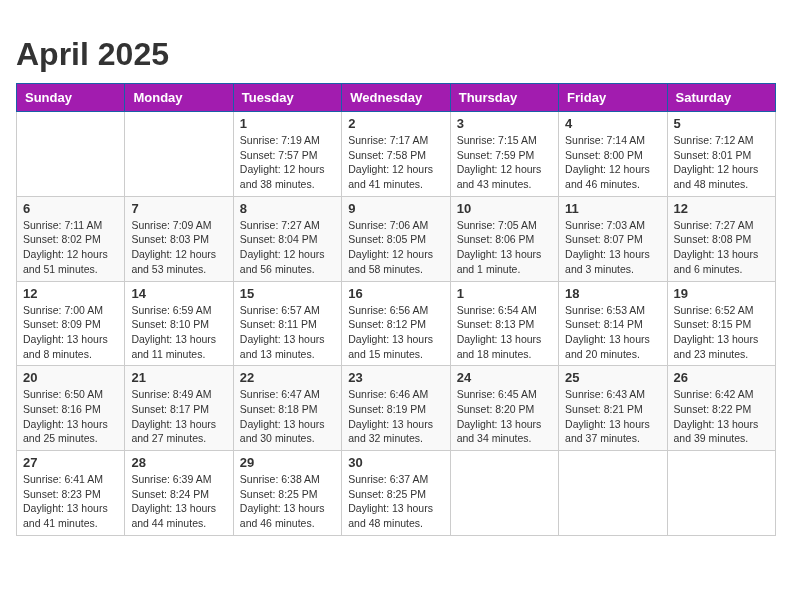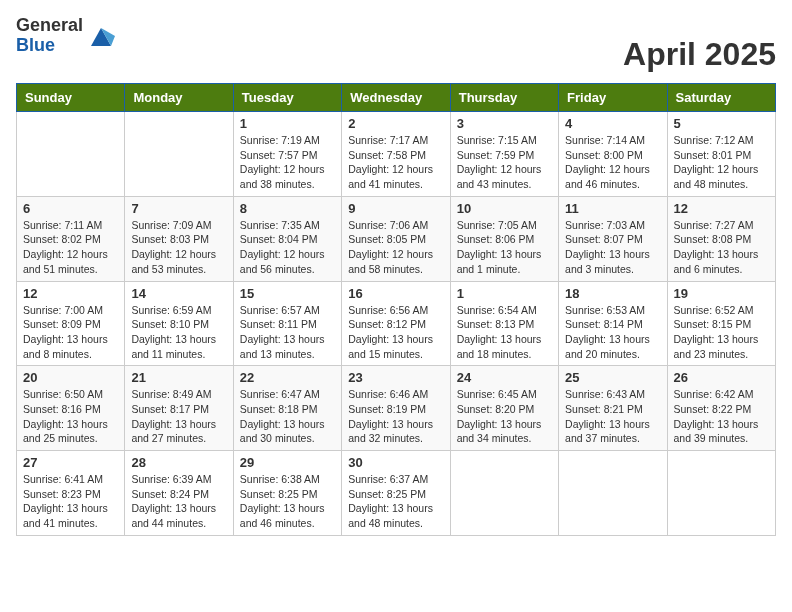--- a/index.html
+++ b/index.html
@@ -53,21 +53,21 @@
     .subtitle {
       font-size: 15px;
       color: #555;
     }
     .calendar {
       width: 100%;
       border-collapse: collapse;
       border: 1px solid #ccc;
     }
     .calendar th {
-      background-color: #4d7c0f;
+      background-color: #a21caf;
       color: #fff;
       text-align: left;
       padding: 6px 8px;
       font-size: 13px;
       border: 1px solid #1a5fa8;
     }
     .calendar td {
       vertical-align: top;
       padding: 4px 6px;
       border: 1px solid #ccc;
@@ -92,30 +92,20 @@
       color: #333;
     }
     .empty-cell {
       background: #fff;
     }
   </style>
 </head>
 <body>
 
 <div class="header">
-  <div class="logo">
-    <div class="logo-text">
-      <span class="logo-general">General</span>
-      <span class="logo-blue">Blue</span>
-    </div>
-    <svg class="logo-icon" viewBox="0 0 28 28" xmlns="http://www.w3.org/2000/svg">
-      <polygon points="4,24 24,24 14,6" fill="#1a5fa8"></polygon>
-      <polygon points="14,6 24,24 28,14" fill="#4a9fd4"></polygon>
-    </svg>
-  </div>
   <div class="title-block">
     <div class="main-title">April 2025</div>
   </div>
 </div>
 
 <table class="calendar">
   <thead>
     <tr>
     <th>Sunday</th>
         <th>Monday</th>
@@ -169,21 +159,21 @@
 Daylight: 12 hours and 51 minutes.</div>
         </td>
         <td>
           <span class="day-number">7</span>
           <div class="day-info">Sunrise: 7:09 AM
 Sunset: 8:03 PM
 Daylight: 12 hours and 53 minutes.</div>
         </td>
         <td>
           <span class="day-number">8</span>
-          <div class="day-info">Sunrise: 7:35 AM
+          <div class="day-info">Sunrise: 7:27 AM
 Sunset: 8:04 PM
 Daylight: 12 hours and 56 minutes.</div>
         </td>
         <td>
           <span class="day-number">9</span>
           <div class="day-info">Sunrise: 7:06 AM
 Sunset: 8:05 PM
 Daylight: 12 hours and 58 minutes.</div>
         </td>
         <td>

